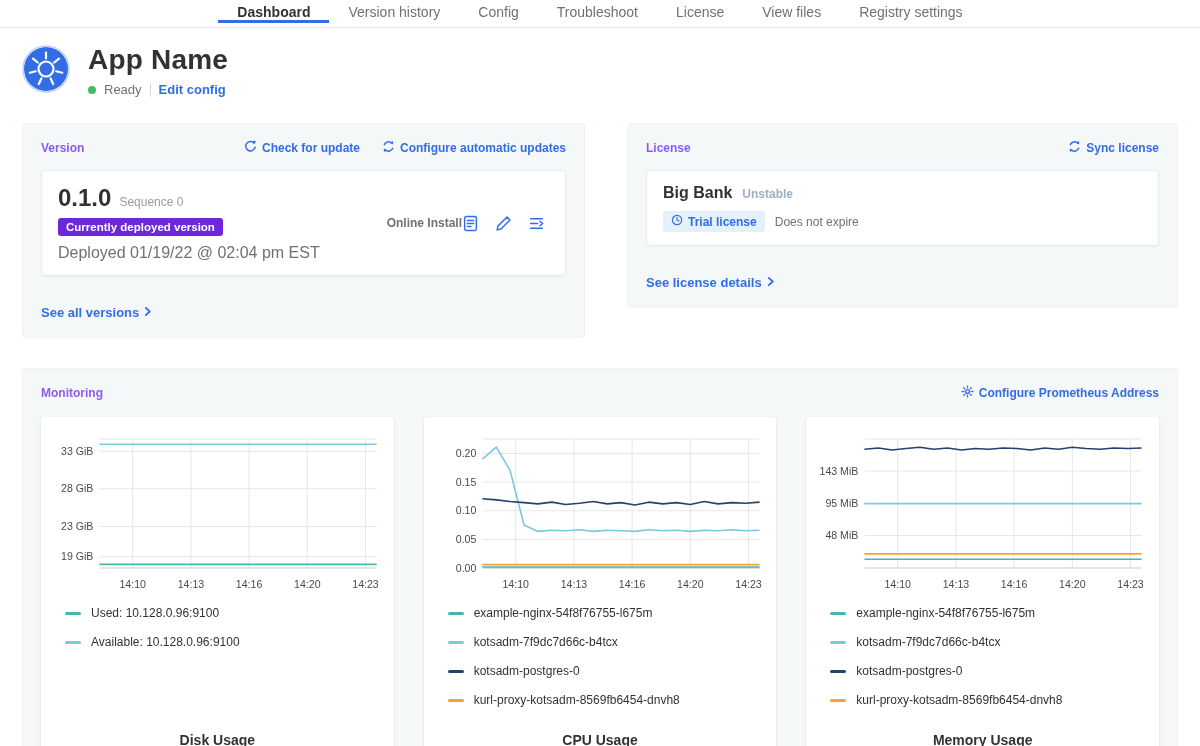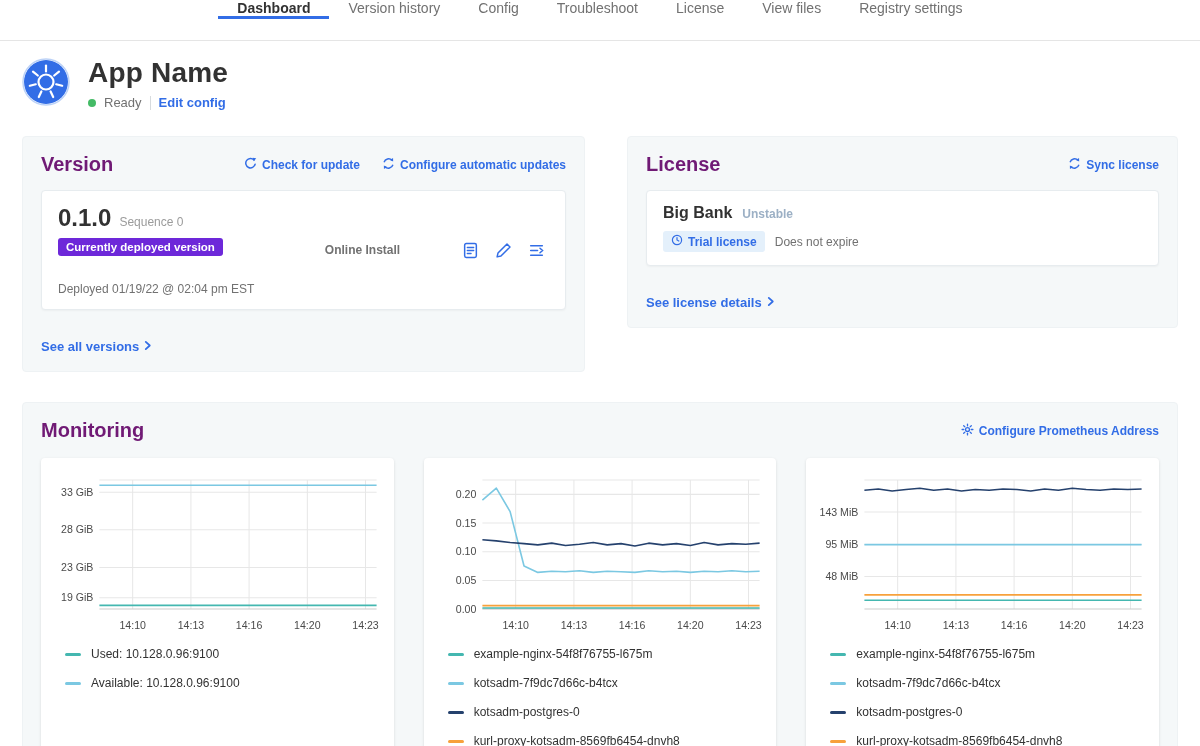--- a/index.html
+++ b/index.html
@@ -3,22 +3,22 @@
 <meta charset="utf-8">
 <style>
   * { box-sizing: border-box; margin: 0; padding: 0; }
   body {
     width: 1200px; min-height: 746px; overflow: hidden;
     font-family: "Liberation Sans", sans-serif;
     background: #ffffff; color: #323232;
   }
   
   .topnav {
-    height: 41px; border-bottom: 1px solid #e5e5e5;
-    display: flex; justify-content: center; align-items: flex-start;
+    height: 28px; border-bottom: 1px solid #e5e5e5;
+    display: flex; justify-content: center; align-items: center;
     background: #fff;
   }
   .tab {
     padding: 0 19px; display: flex; align-items: center;
     font-size: 14px; color: #717171; cursor: pointer; border-bottom: 3px solid transparent;
   }
   .tab.active { color: #323232; font-weight: 700; border-bottom-color: #326de6; }
   
   .main { padding: 14px 22px 10px; }
   .app-header { display: flex; align-items: center; gap: 18px; margin-top: 2px; }
@@ -33,37 +33,37 @@
   }
   .link.sm { font-size: 13px; }
   
   .cards-row { display: flex; gap: 42px; margin-top: 26px; align-items: flex-start; }
   .card {
     background: #f5f8f9; border: 1px solid #eef2f4; border-radius: 4px; padding: 16px 18px;
   }
   .version-card { flex: 1 1 562px; }
   .license-card { flex: 1 1 550px; }
   .card-header { display: flex; justify-content: space-between; align-items: center; }
-  .card-title { font-size: 20px; font-weight: 700; color: #701a75; }
+  .card-title { font-size: 12px; font-weight: 700; color: #8b5cf6; }
   .header-links { display: flex; gap: 22px; align-items: center; }
   .inner-panel {
     background: #fff; border: 1px solid #e7ecef; border-radius: 4px;
     box-shadow: 0 1px 2px rgba(0,0,0,.04); margin-top: 14px; padding: 13px 16px;
   }
   .version-inner { display: flex; align-items: center; }
   .vi-left { min-width: 205px; }
   .vi-row1 { display: flex; align-items: baseline; gap: 8px; }
   .version-number { font-size: 24px; font-weight: 700; color: #323232; }
   .sequence { font-size: 12px; color: #9b9b9b; }
   .deployed-badge {
     display: inline-block; margin-top: 6px; background: #6d28d9; color: #fff;
     font-size: 11.5px; font-weight: 600; padding: 3px 8px; border-radius: 3px;
   }
-  .deployed-at { margin-top: 26px; font-size: 12px; color: #717171; }
-  .vi-mid { flex: 1; text-align: center; font-size: 12px; color: #717171; font-weight: 600; }
+  .deployed-at { margin-top: 8px; font-size: 16px; color: #717171; }
+  .vi-mid { flex: 1; text-align: right; font-size: 12px; color: #717171; font-weight: 600; }
   .vi-icons { display: flex; gap: 16px; align-items: center; color: #326de6; padding-right: 4px; }
   .vicon { cursor: pointer; display: inline-flex; }
   .see-link { margin-top: 29px; font-size: 13px; }
   
   .lic-row1 { display: flex; align-items: baseline; gap: 10px; }
   .lic-name { font-size: 16px; font-weight: 700; color: #323232; }
   .lic-channel { font-size: 12px; color: #9cb0c5; font-weight: 600; text-align: center; }
   .lic-row2 { display: flex; align-items: center; gap: 10px; margin-top: 9px; }
   .trial-badge {
     display: inline-flex; align-items: center; gap: 5px;

